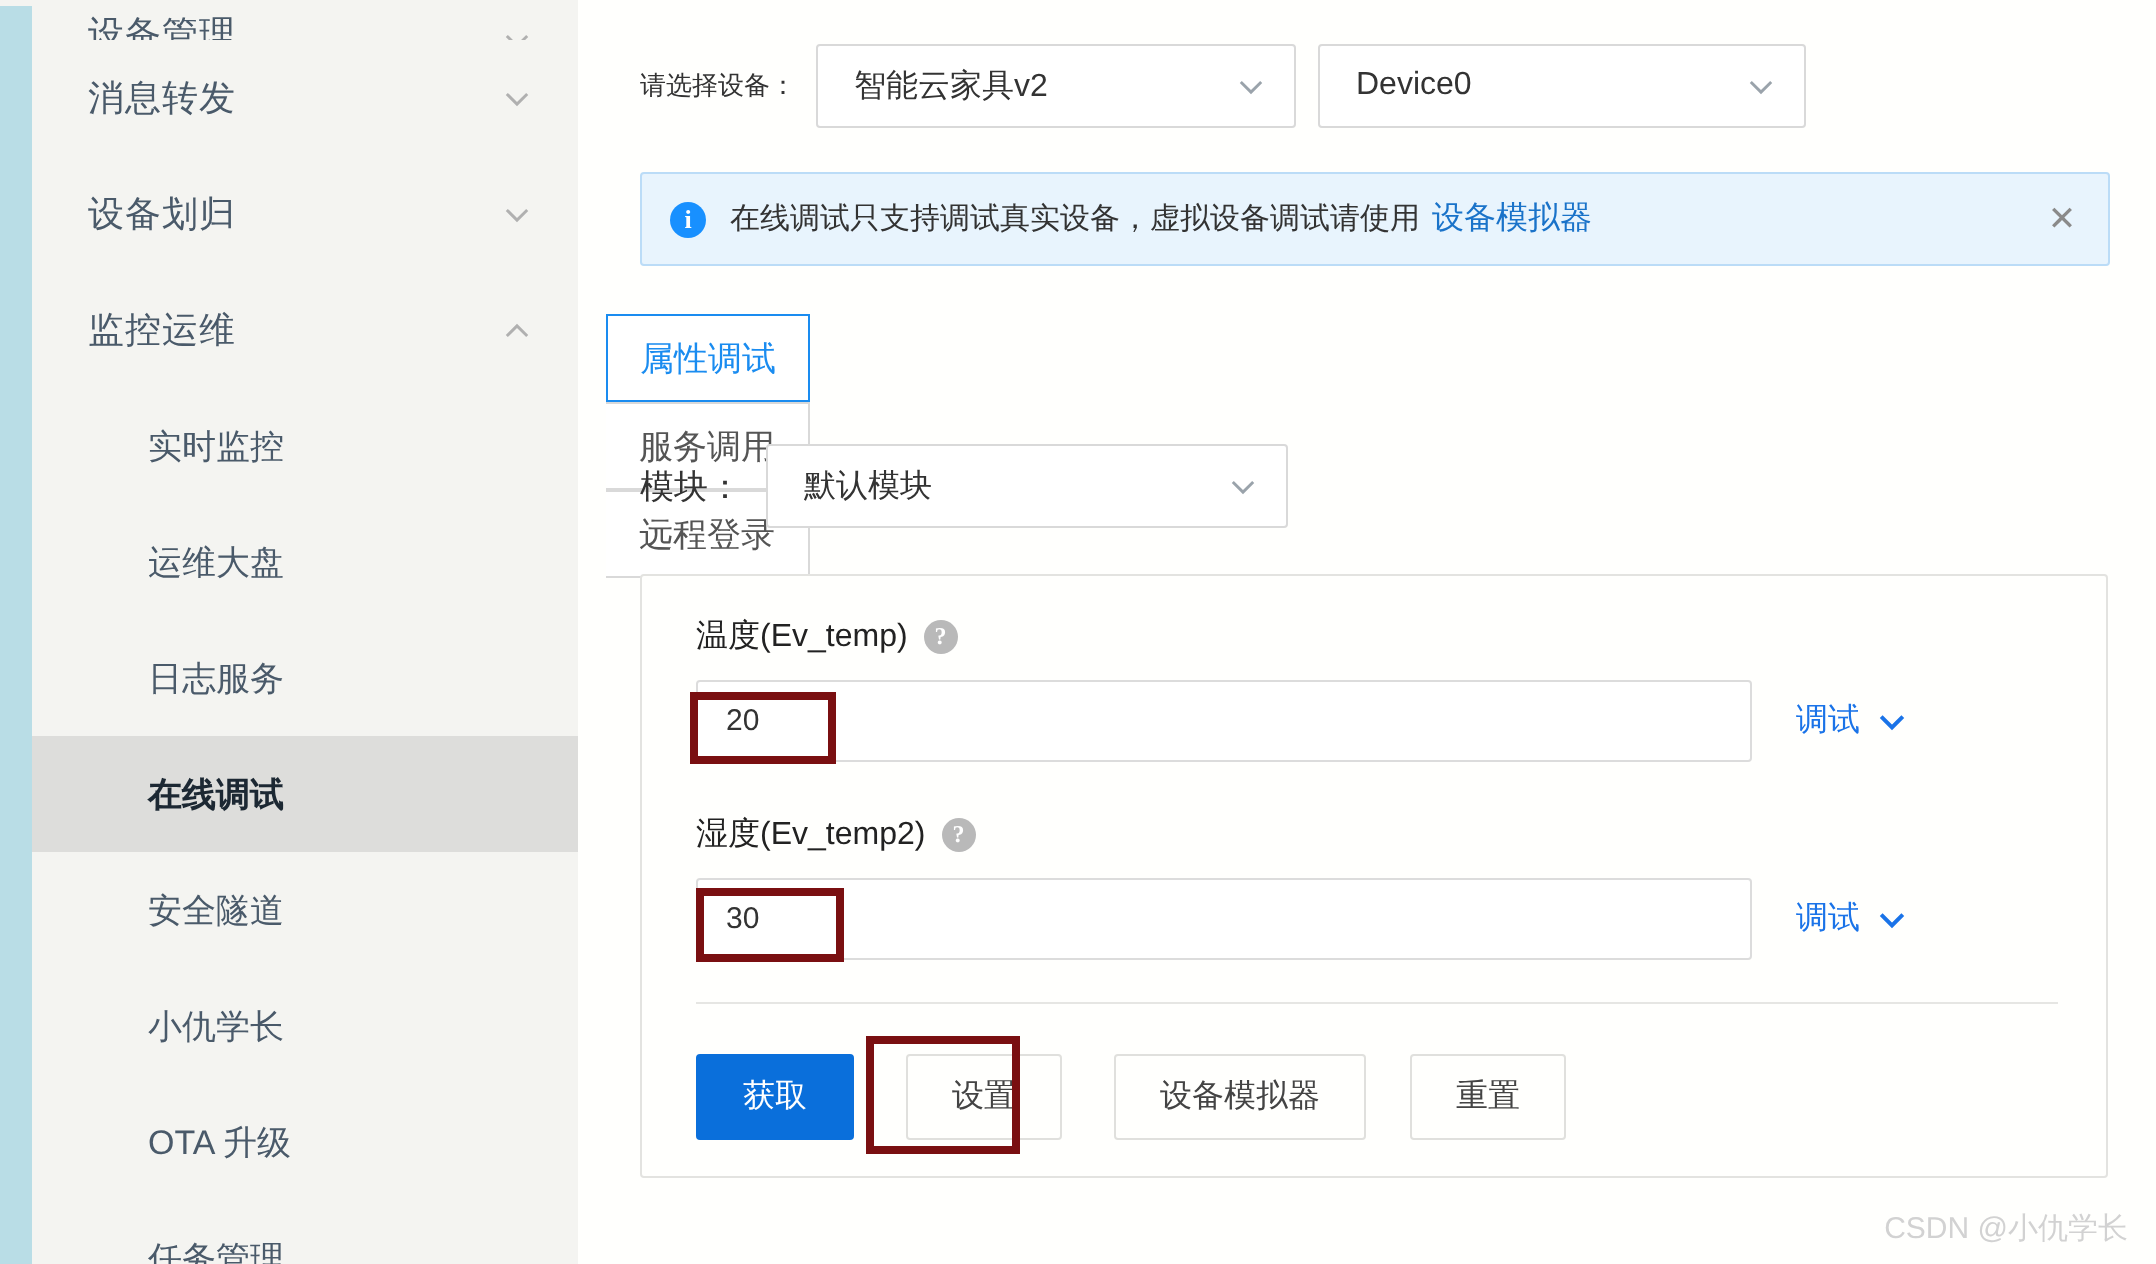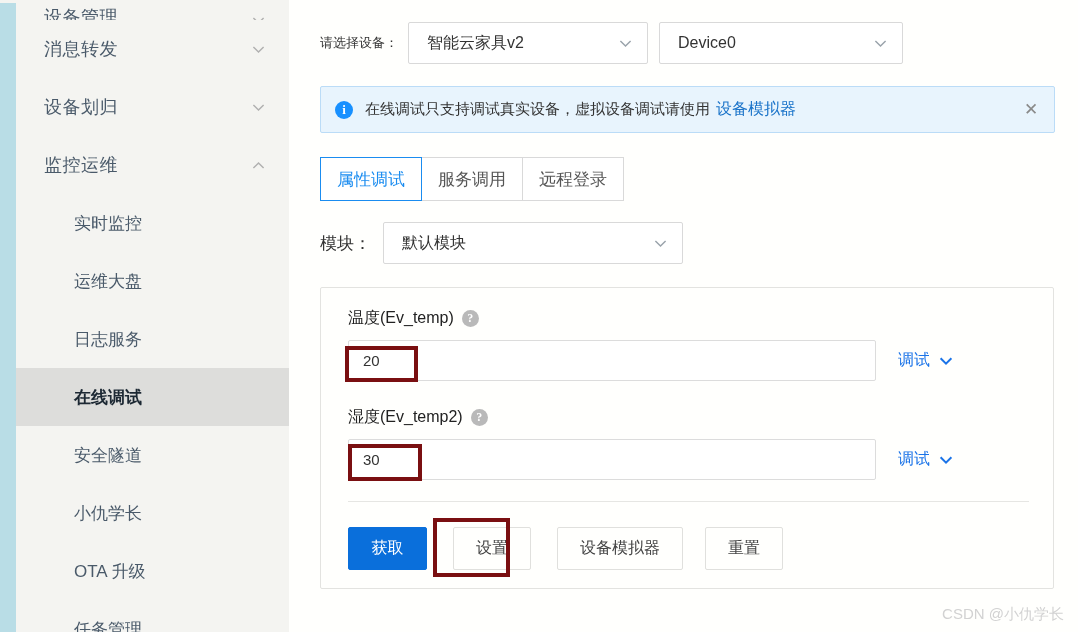--- a/index.html
+++ b/index.html
@@ -139,22 +139,23 @@
   .banner-close {
     position: absolute; right: 14px; top: 50%; margin-top: -9px;
     width: 18px; height: 18px; color: #8a8a8a;
     font-size: 17px; line-height: 18px; text-align: center;
     cursor: pointer;
     font-family: "Liberation Sans", sans-serif;
   }
 
   
   .tabs {
-    position: absolute; left: 31px; top: 157px;
+    position: absolute; left: 14px; top: 157px;
     display: flex;
+    flex-direction: column;
   }
   .tab {
     height: 44px;
     padding: 0 16px;
     display: flex; align-items: center; justify-content: center;
     font-size: 17px;
     color: #555;
     background: #fff;
     border: 1px solid #d9d9d9;
     border-left: none;
@@ -167,21 +168,21 @@
     border: 1px solid #1a8cf0;
     position: relative; z-index: 2;
   }
 
   
   .module-row {
     position: absolute; left: 31px; top: 222px;
     display: flex; align-items: center;
   }
   .module-label { font-size: 17px; color: #333; margin-right: 12px; white-space: nowrap; }
-  #sel-module { width: 300px; }
+  #sel-module { width: 261px; }
 
   
   .prop-card {
     position: absolute; left: 31px; top: 287px;
     width: 734px; height: 302px;
     background: #fffffd;
     border: 1px solid #e3e3e0;
     border-radius: 2px;
   }
   .prop-block { position: absolute; left: 27px; }

